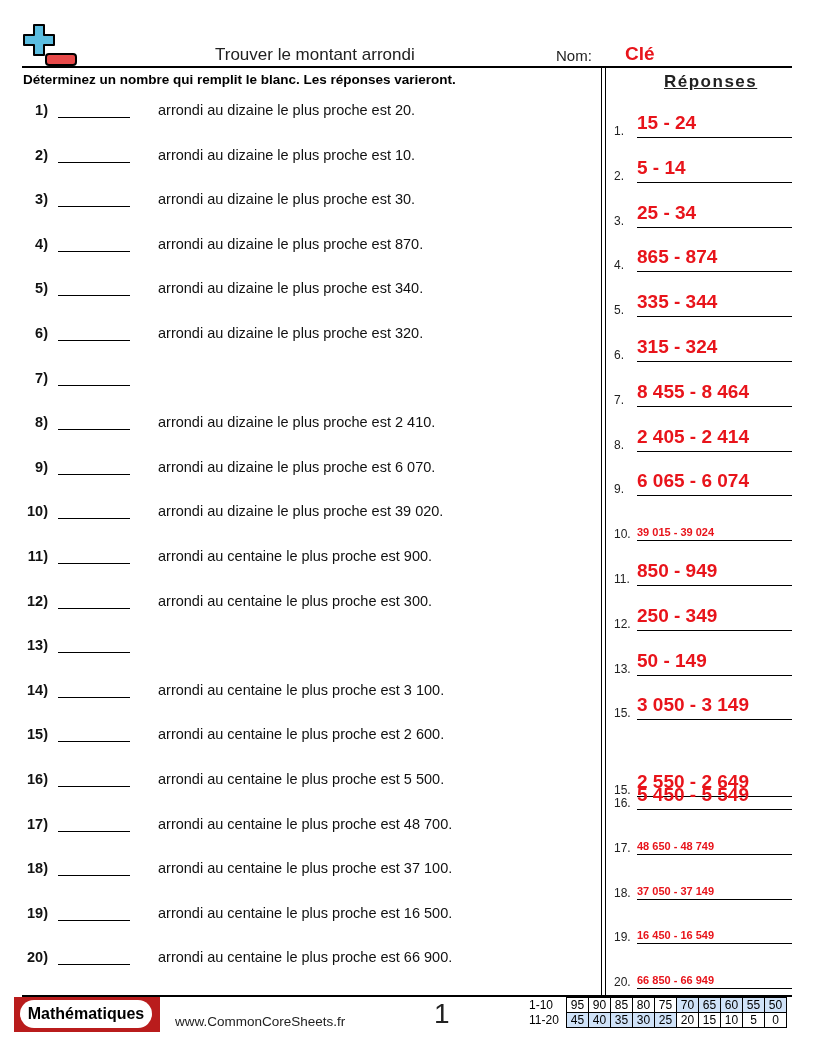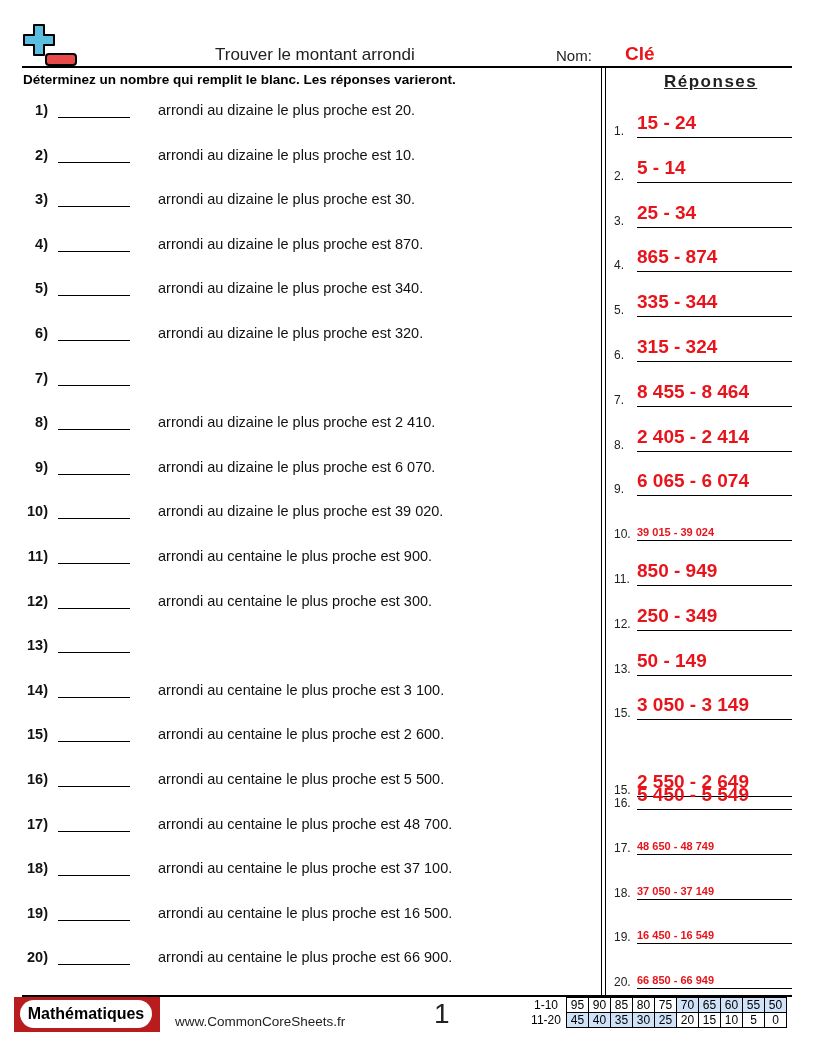--- a/index.html
+++ b/index.html
@@ -21,21 +21,21 @@
   .a-line { position:absolute; left:25px; right:0; bottom:2px; height:1px; background:#000; }
   .a-val { position:absolute; left:25px; right:0; bottom:6px; text-align:left; font-weight:bold; color:#e8141b; font-size:19px; white-space:nowrap; }
   .a-val.small { font-size:11px; bottom:5px; }
   .bottom-rule { position:absolute; left:22px; top:995px; width:770px; height:2px; background:#000; }
   .footer-badge { position:absolute; left:14px; top:997px; width:146px; height:35px; background:#b91c1c; }
   .footer-badge span { position:absolute; left:6px; top:3px; width:132px; height:28px; border-radius:14px; background:#fff; font-size:16px; font-weight:bold; text-align:center; line-height:28px; }
   .footer-url { position:absolute; left:175px; top:1014px; font-size:13.5px; color:#222; }
   .page-num { position:absolute; left:434px; top:998px; font-size:28px; color:#222; }
   .score { position:absolute; left:528px; top:997px; border-collapse:collapse; font-size:12px; }
   .score td { border:1px solid #000; width:19px; height:14px; padding:0 1px; text-align:center; line-height:14px; }
-  .score td.lbl { border:none; text-align:center; width:34px; padding-right:3px; }
+  .score td.lbl { border:none; text-align:left; width:34px; padding-right:3px; }
   .score td.hl { background:#cfe2f8; }
 </style>
 </head>
 <body>
 
 <svg class="logo" viewBox="0 0 56 44">
   <path d="M12 2 h10 v10 h10 v10 h-10 v10 h-10 v-10 h-10 v-10 h10 z" fill="#5bbde0" stroke="#000" stroke-width="2" stroke-linejoin="round"></path>
   <rect x="24" y="31" width="30" height="11" rx="3" fill="#e84a4a" stroke="#000" stroke-width="2"></rect>
 </svg>
 

